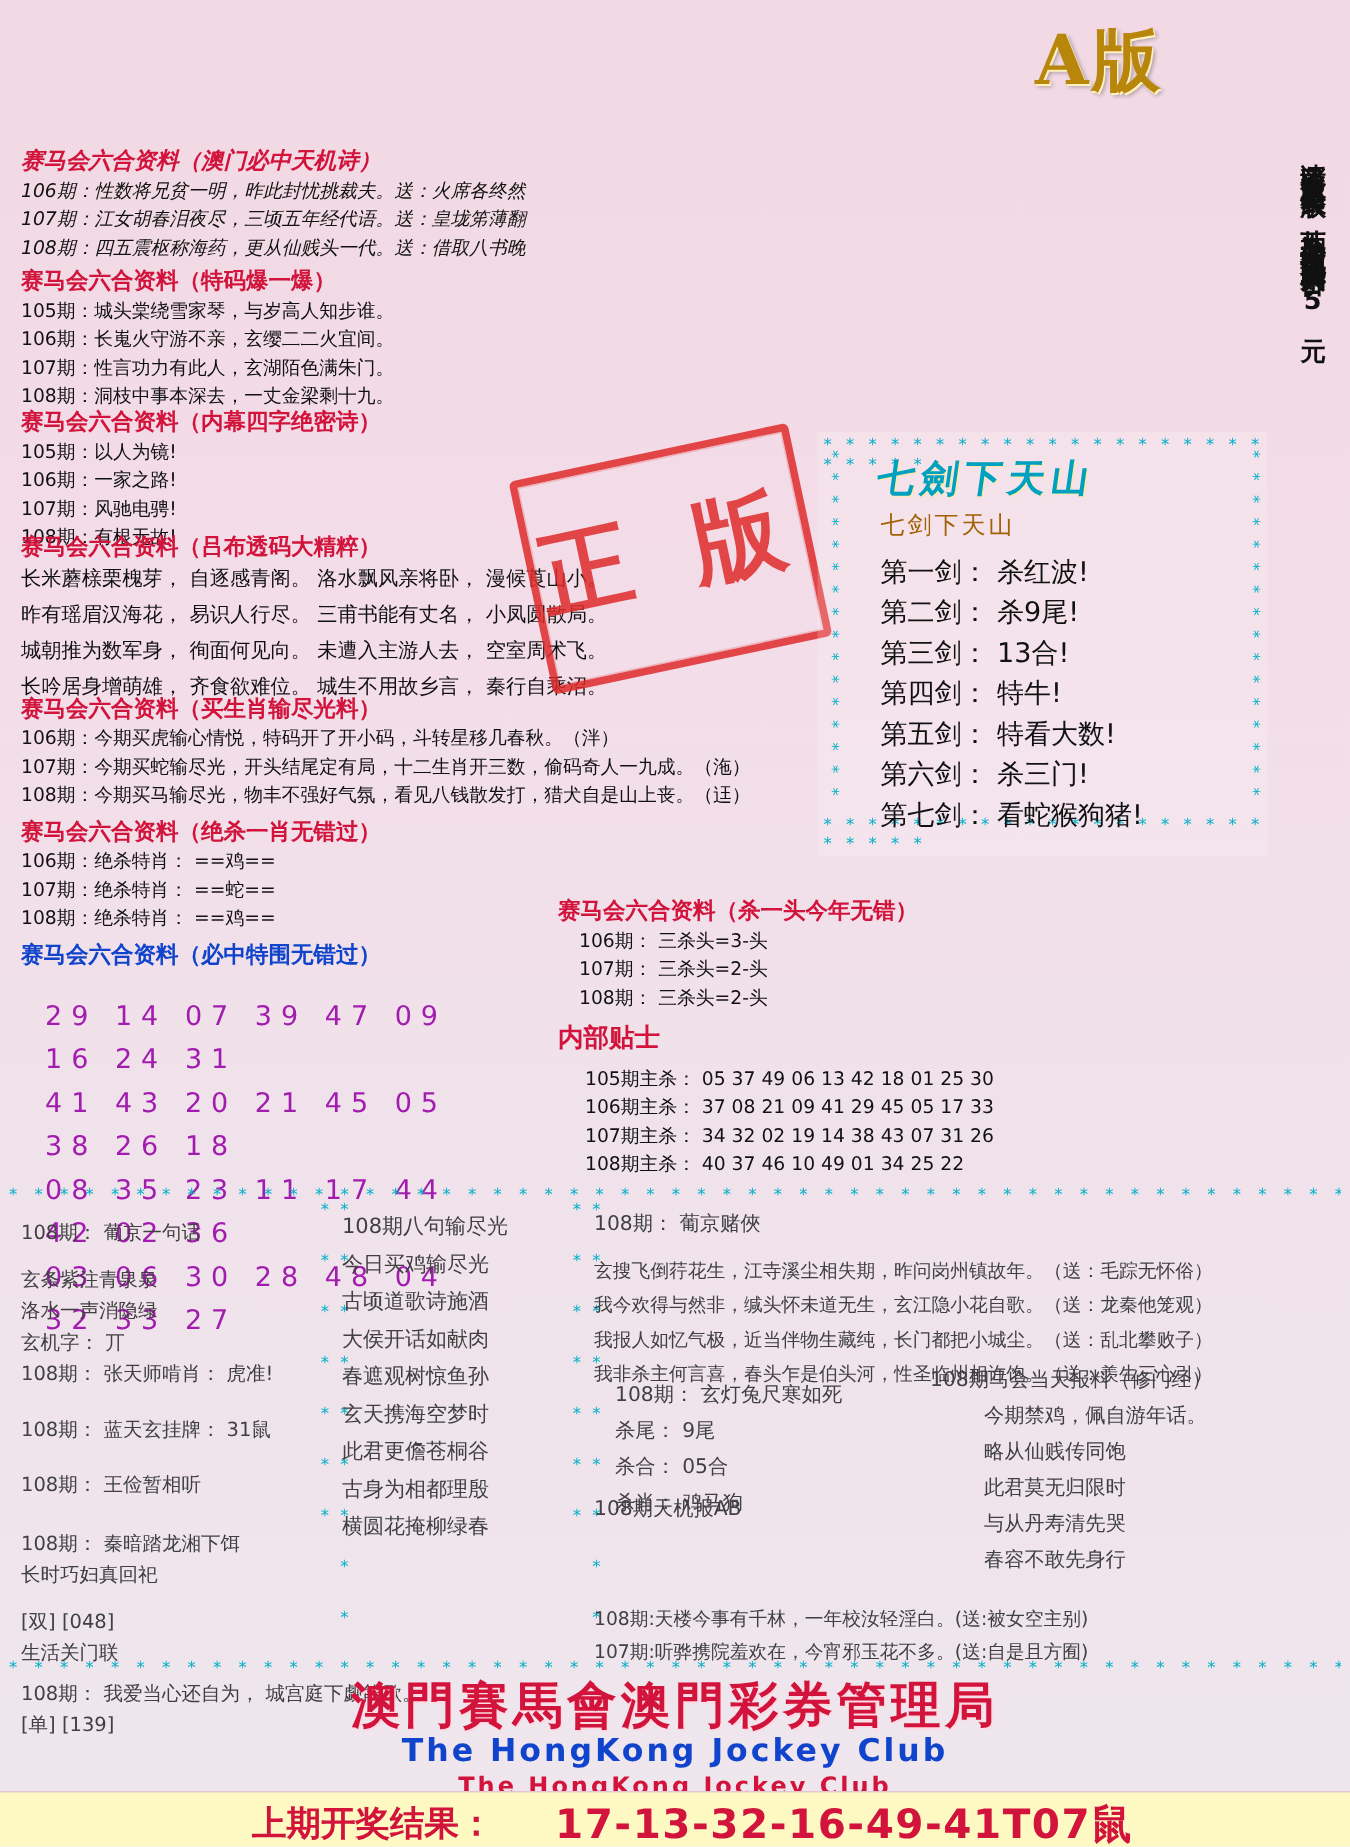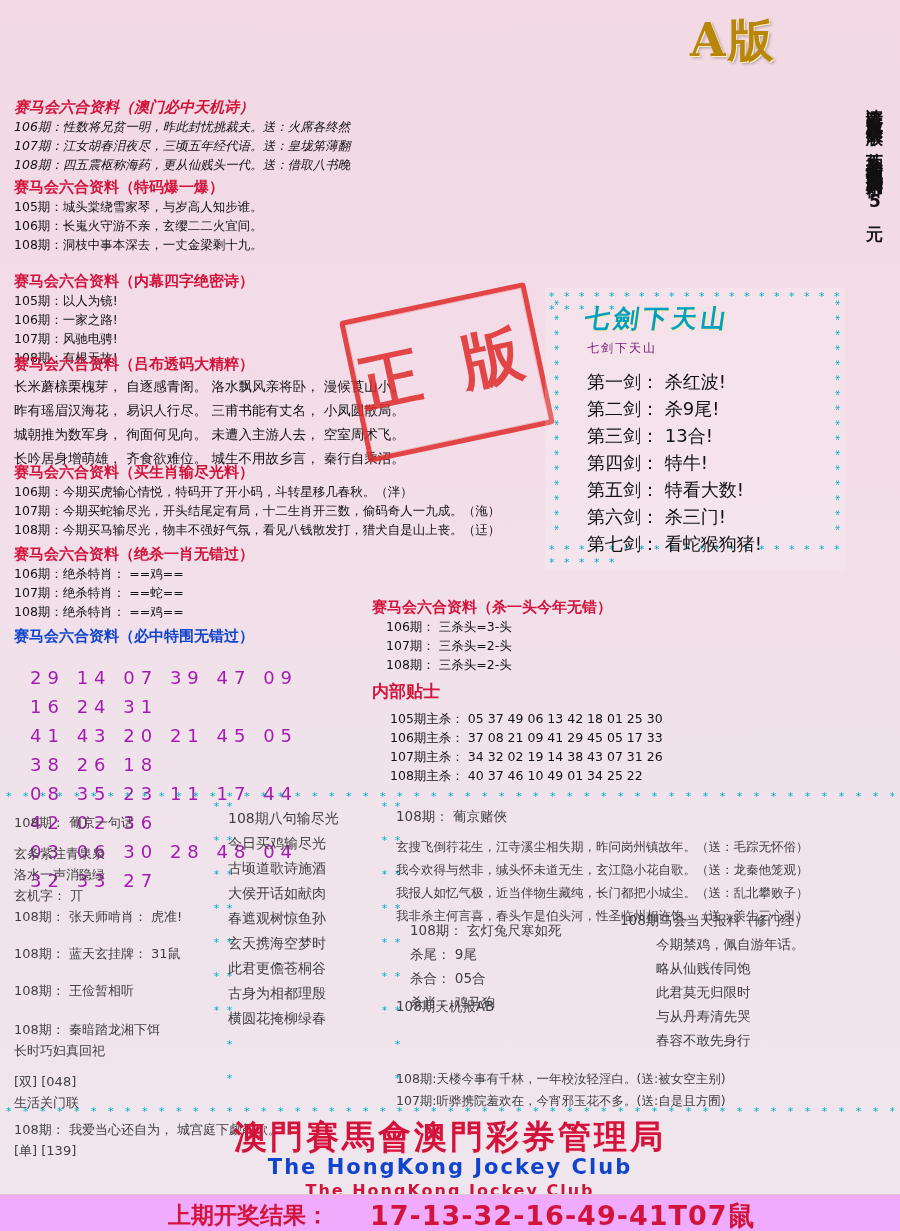--- a/index.html
+++ b/index.html
@@ -69,21 +69,21 @@
   .swords .dbot{left:4px;bottom:2px;}
   .swords .dl{left:3px;top:12px;writing-mode:vertical-rl;}
   .swords .dr{right:3px;top:12px;writing-mode:vertical-rl;}
   .sw-title-art{
     position:absolute;left:40px;top:14px;font-size:25px;font-weight:bold;
     font-family:"DejaVu Serif","Liberation Serif",serif;
     color:#00a0c0;letter-spacing:4px;
     text-shadow:1px 1px 0 #ffe9a0;
     transform:skewX(-8deg);
   }
-  .sw-title{position:absolute;left:42px;top:52px;font-size:12px;color:#701a75;letter-spacing:2px;}
+  .sw-title{position:absolute;left:42px;top:52px;font-size:16px;color:#a16207;letter-spacing:2px;}
   .sw-line{position:absolute;left:42px;font-size:18px;line-height:27px;color:#111;white-space:nowrap;}
 
   
   .numgrid{position:absolute;left:30px;top:663px;width:300px;}
   .numrow{font-size:18px;letter-spacing:6px;line-height:29px;color:#a21caf;font-family:"DejaVu Sans","Liberation Sans",sans-serif;}
 
   
   .midcol{position:absolute;left:372px;top:598px;width:300px;}
 
   
@@ -100,21 +100,21 @@
   .f1{position:absolute;left:0;top:4px;width:900px;text-align:center;
       font-family:"DejaVu Serif","Liberation Serif",serif;font-weight:bold;
       font-size:33px;letter-spacing:3px;color:#d2143c;
       text-shadow:1px 1px 0 #ffd9e2;}
   .f2{position:absolute;left:0;top:44px;width:900px;text-align:center;
       font-size:21px;letter-spacing:2px;color:#1144cc;font-weight:bold;
       font-family:"DejaVu Sans","Liberation Sans",sans-serif;}
   .f3{position:absolute;left:0;top:70px;width:900px;text-align:center;
       font-size:16px;letter-spacing:2px;color:#d2143c;font-weight:bold;
       font-family:"DejaVu Sans","Liberation Sans",sans-serif;}
-  .fbar{position:absolute;left:0;bottom:0;width:900px;height:36px;background:#f0abfc;
+  .fbar{position:absolute;left:0;bottom:0;width:900px;height:36px;background:#fef9c3;
         border-top:1px solid #e4c6d2;}
   .fbar .lbl{position:absolute;left:168px;top:5px;font-size:23px;font-weight:bold;color:#d2143c;}
   .fbar .nums{position:absolute;left:370px;top:3px;font-size:27px;font-weight:bold;color:#d2143c;letter-spacing:1px;}
 </style>
 </head>
 <body>
 
 <div class="page">
 
   <div class="header">
@@ -127,20 +127,21 @@
     <div class="hd">赛马会六合资料（澳门必中天机诗）</div>
     <div class="ln">106期：性数将兄贫一明，昨此封忧挑裁夫。送：火席各终然</div>
     <div class="ln">107期：江女胡春泪夜尽，三顷五年经代语。送：皇垅笫薄翻</div>
     <div class="ln">108期：四五震枢称海药，更从仙贱头一代。送：借取八书晚</div>
   </div>
 
   <div class="blk" style="left:14px;top:178px;">
     <div class="hd">赛马会六合资料（特码爆一爆）</div>
     <div class="ln">105期：城头棠绕雪家琴，与岁高人知步谁。</div>
     <div class="ln">106期：长嵬火守游不亲，玄缨二二火宜间。</div>
+    <div class="ln">107期：性言功力有此人，玄湖陌色满朱门。</div>
     <div class="ln">108期：洞枝中事本深去，一丈金梁剩十九。</div>
   </div>
 
   <div class="blk" style="left:14px;top:272px;">
     <div class="hd">赛马会六合资料（内幕四字绝密诗）</div>
     <div class="ln">105期：以人为镜!</div>
     <div class="ln">106期：一家之路!</div>
     <div class="ln">107期：风驰电骋!</div>
     <div class="ln">108期：有根无故!</div>
   </div>

